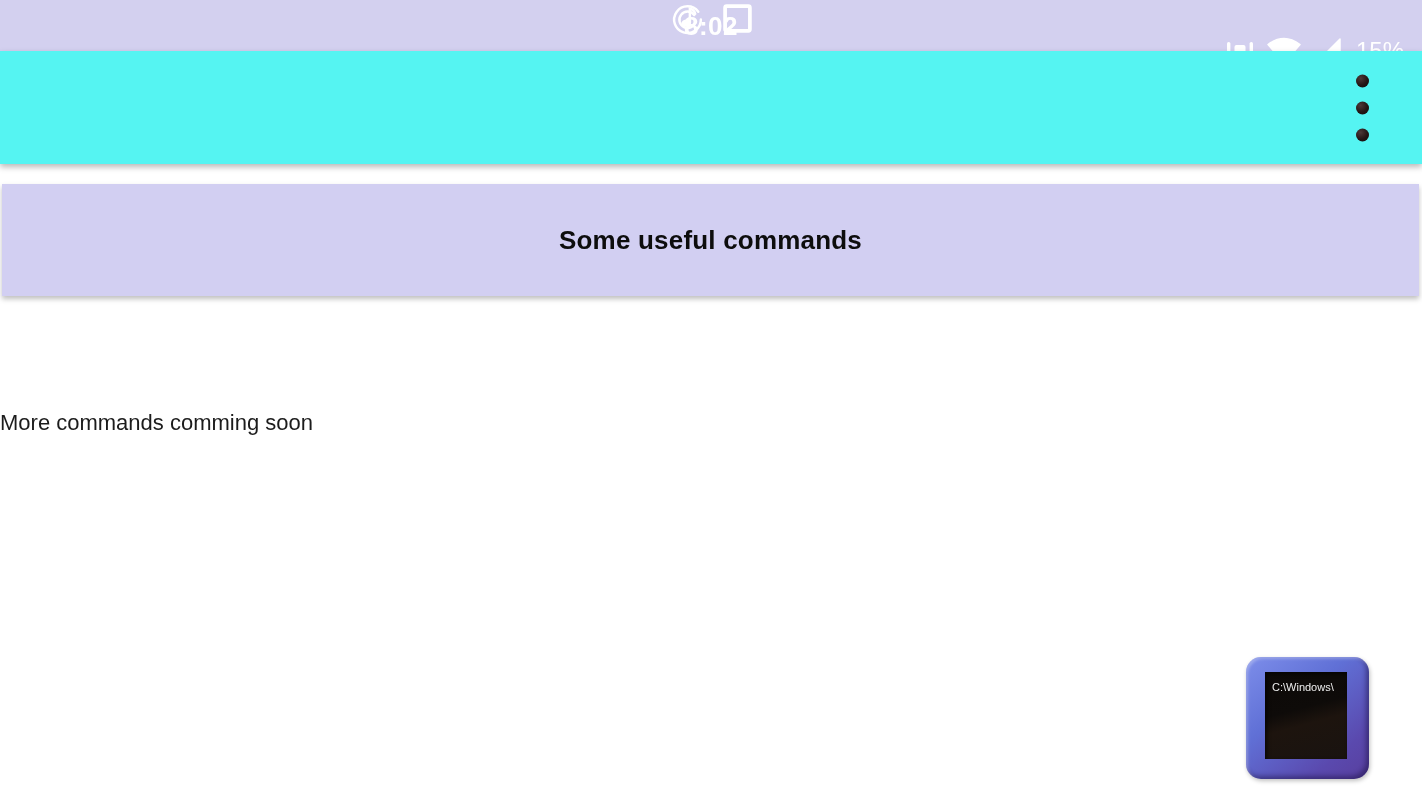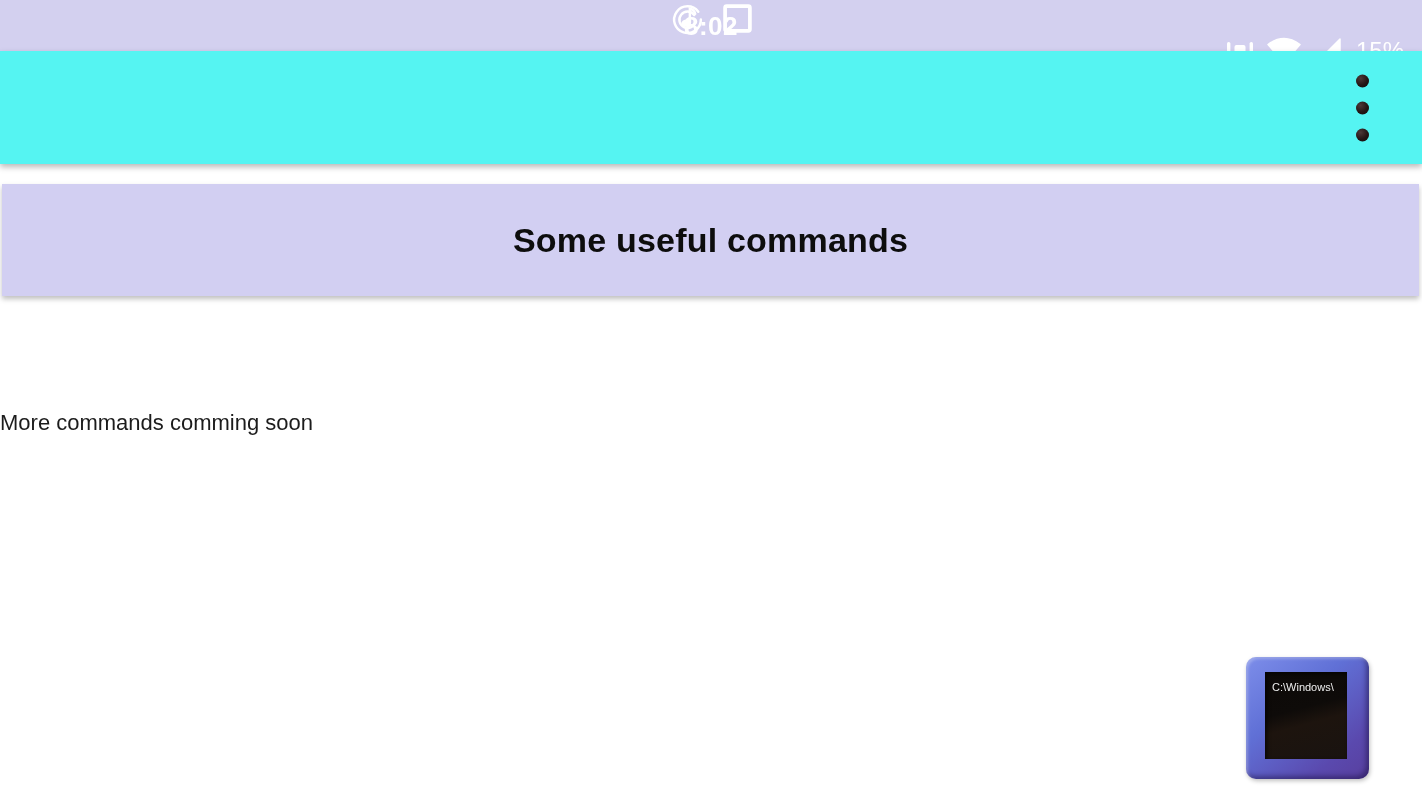--- a/index.html
+++ b/index.html
@@ -92,42 +92,42 @@
     margin: 20px 3px 0 2px;
     background: var(--banner-bg);
     display: flex;
     align-items: center;
     justify-content: center;
     box-shadow: 0 3px 5px rgba(0,0,0,0.25);
     cursor: pointer;
   }
   .banner + .banner { margin-top: 22px; }
   .banner-label {
-    font-size: 34px;
+    font-size: 26px;
     font-weight: bold;
     color: var(--title-text);
     letter-spacing: 0.2px;
   }
 
   
   .note {
     margin-top: 114px;
     text-align: left;
     font-size: 22px;
     color: var(--note-text);
   }
 
   
   .prompt-logo {
     position: absolute;
     left: 1246px;
     top: 657px;
     width: 123px;
     height: 122px;
-    border-radius: 10px;
+    border-radius: 15px;
     background: linear-gradient(140deg, #7d8eea 0%, #6070d6 38%, #5a49ae 78%, #583f9e 100%);
     box-shadow:
       inset 2px 2px 3px rgba(255,255,255,0.28),
       inset -3px -3px 5px rgba(20,10,60,0.45),
       1px 2px 4px rgba(0,0,0,0.25);
   }
   .prompt-screen {
     position: absolute;
     left: 19px;
     top: 15px;

